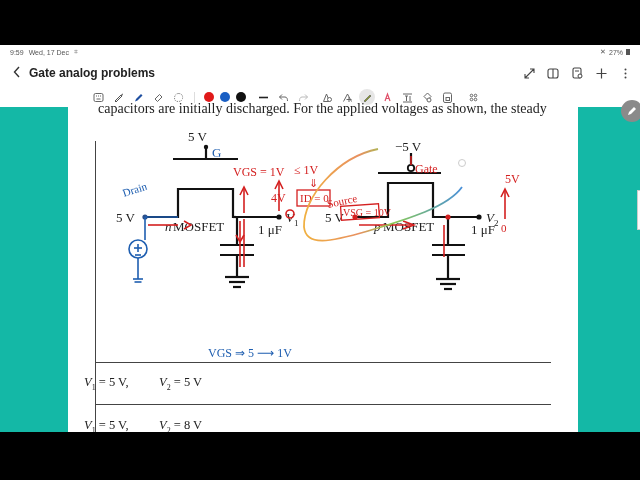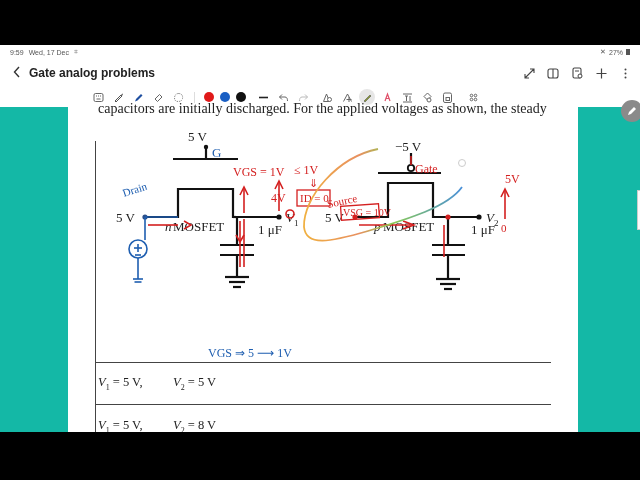--- a/index.html
+++ b/index.html
@@ -29,21 +29,21 @@
 
   
   .page { position: absolute; left: 68px; top: 62px; width: 510px; height: 340px; background: #fff; }
   .q-text { position: absolute; left: 30px; top: -6px; width: 455px; font-family: "Liberation Serif", serif; font-size: 14px; color: #222; line-height: 15px; text-align: justify; }
   .q-line1 { display: block; height: 15px; overflow: hidden; }
   .q-line2 { display: block; }
   .blank { display: inline-block; width: 112px; border-bottom: 1px solid #222; height: 11px; vertical-align: baseline; }
 
   .left-rule { position: absolute; left: 27px; top: 34px; width: 1px; height: 300px; background: #444; }
   .opt-rule { position: absolute; left: 27px; width: 456px; height: 1px; background: #444; }
-  .option { position: absolute; left: 30px; font-family: "Liberation Serif", serif; font-size: 12.5px; color: #222; }
+  .option { position: absolute; left: 16px; font-family: "Liberation Serif", serif; font-size: 12.5px; color: #222; }
   .option i { font-style: italic; }
   .option .v2 { position: absolute; left: 75px; white-space: nowrap; text-align: right; }
   .option .v1 { white-space: nowrap; }
 
   .diagram { position: absolute; left: 0; top: 0; width: 510px; height: 260px; pointer-events: none; }
   .diagram text { font-family: "Liberation Serif", serif; }
 
   .fab { position: absolute; left: 621px; top: 55px; width: 22px; height: 22px; border-radius: 50%; background: #8a8a8a; display: flex; align-items: center; justify-content: center; }
   .side-tab { position: absolute; left: 637px; top: 145px; width: 6px; height: 40px; border: 1px solid #ccc; border-right: none; background: #fafafa; }
 </style>

